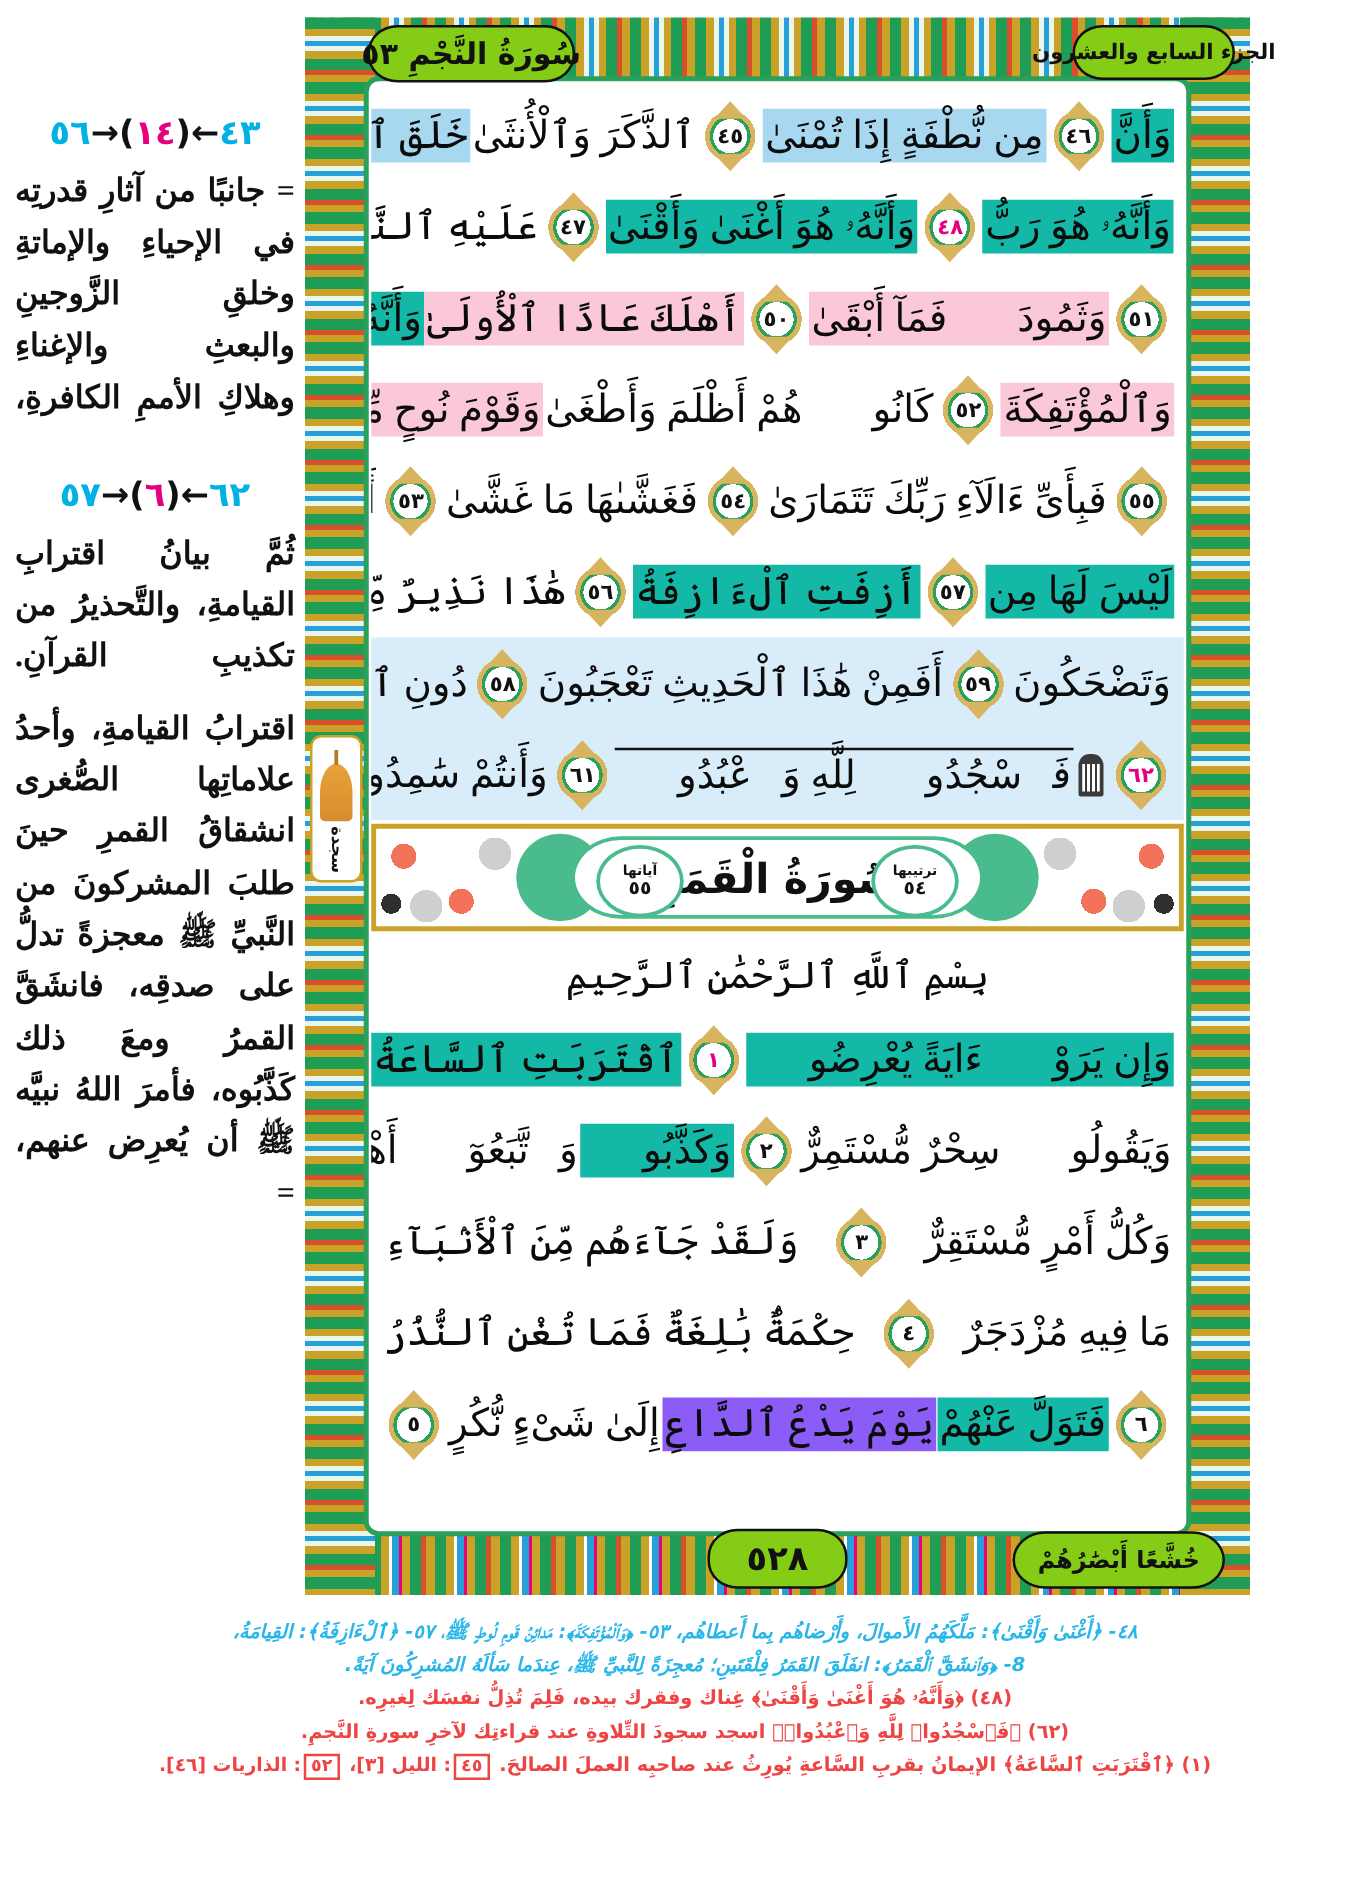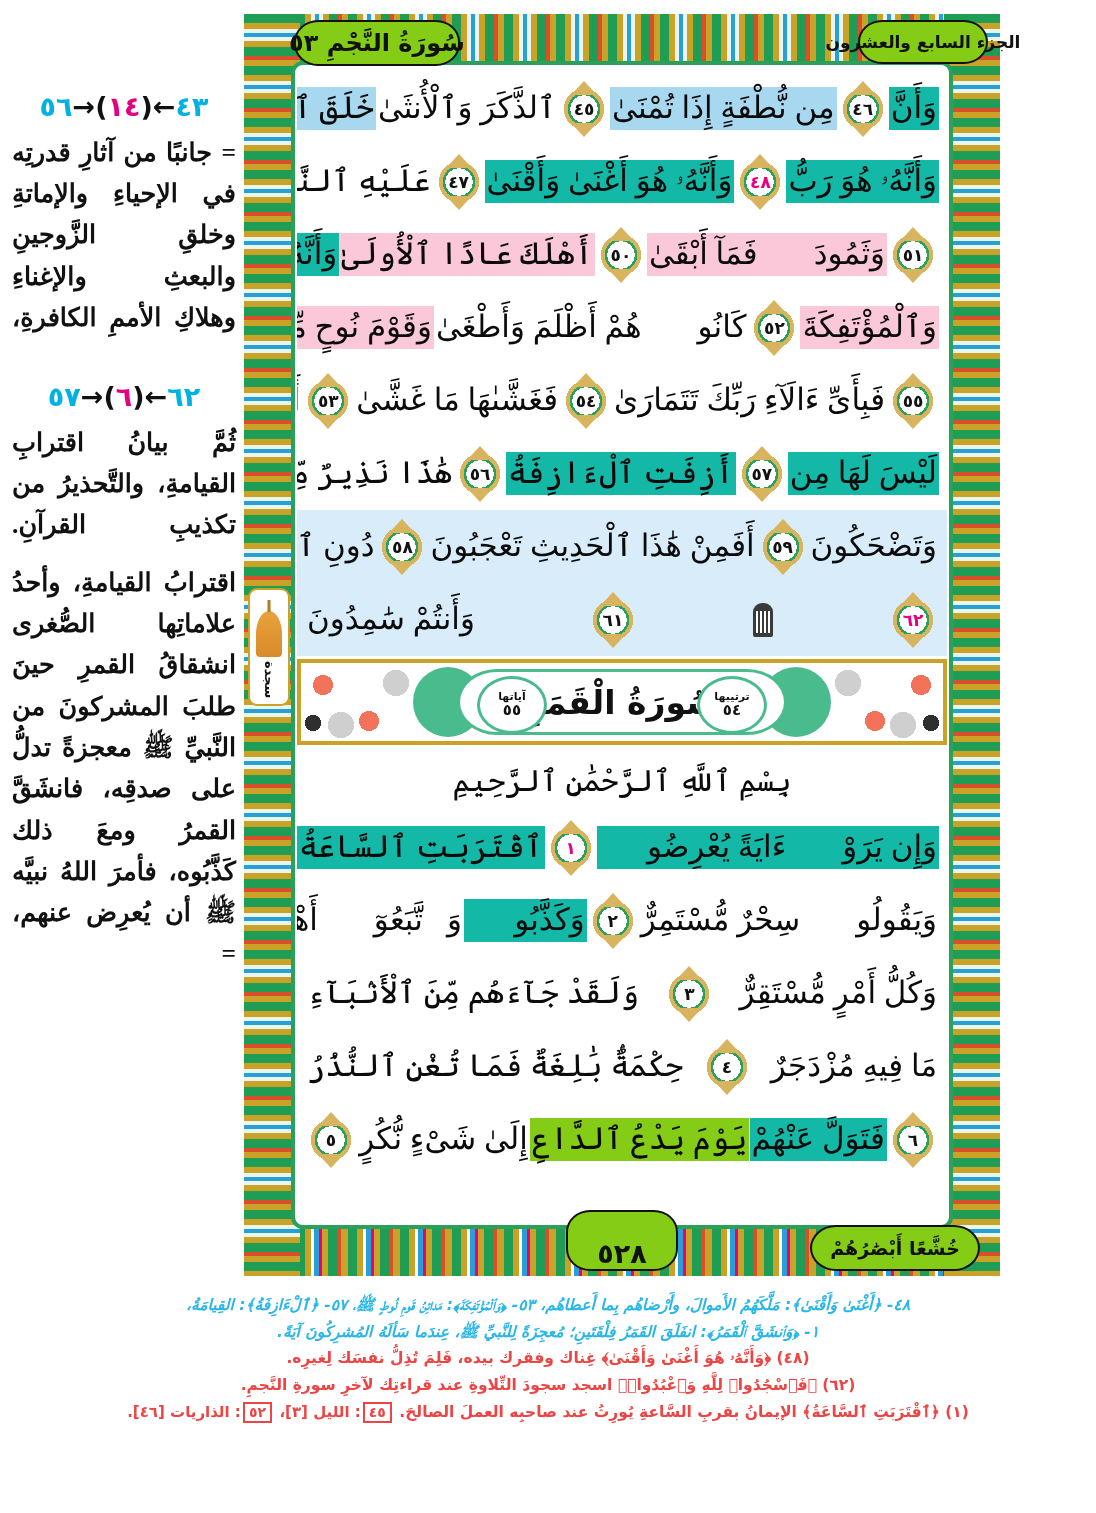--- a/index.html
+++ b/index.html
@@ -120,21 +120,21 @@
     position:absolute;
     background:#84cc16;
     border:2.5px solid #111;
     border-radius:24px/22px;
     display:flex; align-items:center; justify-content:center;
     z-index:6;
     white-space:nowrap;
   }
   #surah-cartouche { left:50px;  top:6px;  width:166px; height:46px; }
   #juz-cartouche   { right:12px; top:6px;  width:130px; height:44px; }
-  #page-cartouche  { left:50%; transform:translateX(-50%); bottom:5px; width:112px; height:61px;align-items:flex-end; }
+  #page-cartouche  { left:50%; transform:translateX(-50%); bottom:5px; width:112px; height:48px; }
   #catch-cartouche { right:20px; bottom:5px; width:170px; height:46px;
                      border-radius:26px/23px; }
   .cart-txt {
     font-family:"DejaVu Sans", sans-serif;
     font-weight:bold; color:#111;
   }
   #surah-cartouche .cart-txt { font-size:24px; }
   #juz-cartouche   .cart-txt { font-size:17px; }
   #page-cartouche  .cart-txt { font-size:27px; }
   #catch-cartouche .cart-txt { font-size:19px; }
@@ -158,21 +158,21 @@
     font-size:31px;
     color:#0b0b0b;
     white-space:nowrap;
     overflow:hidden;
   }
   .ayah-line.blue-band { background:#d9ecfa; }
   .seg { padding:2px 2px; line-height:1.25; }
   .hl-yellow { background:#14b8a6; }
   .hl-pink   { background:#fbc8da; }
   .hl-blue   { background:#a8d8f0; }
-  .hl-orange { background:#84cc16; }
+  .hl-orange { background:#8b5cf6; }
 
   
   .ayah-no {
     display:inline-flex; align-items:center; justify-content:center;
     width:46px; height:46px;
     flex:0 0 auto;
     margin:0 3px;
     position:relative;
     font-family:"DejaVu Sans", sans-serif;
     font-size:17px; font-weight:bold;
@@ -459,20 +459,21 @@
           <span class="ayah-no">
             <span>٥٨</span>
           </span>
           <span class="seg">دُونِ ٱللَّهِ كَاشِفَةٌ</span>
         </div>
         <div class="ayah-line blue-band">
           <span class="ayah-no pinknum">
             <span>٦٢</span>
           </span>
           <span class="sajdah-mark"></span>
+          <span class="seg overline">فَٱسْجُدُوا۟ لِلَّهِ وَٱعْبُدُوا۟</span>
           <span class="ayah-no">
             <span>٦١</span>
           </span>
           <span class="seg">وَأَنتُمْ سَٰمِدُونَ</span>
         </div>
       </div>
 
     <div id="surah-banner">
       <div class="banner-orn l"></div>
       <div class="banner-orn r"></div>
@@ -530,21 +531,21 @@
           <span class="seg">إِلَىٰ شَىْءٍ نُّكُرٍ</span>
           <span class="ayah-no">
             <span>٥</span>
           </span>
         </div>
       </div>
   </div>
 
   <div id="footnotes">
     <div class="fn-line fn-cyan">٤٨- ﴿أَغْنَىٰ وَأَقْنَىٰ﴾: مَلَّكَهُمُ الأَموالَ، وأَرْضاهُم بِما أَعطاهُم، ٥٣- ﴿وَٱلْمُؤْتَفِكَةَ﴾: مَدائِنُ قَومِ لُوطٍ ﷺ، ٥٧- ﴿ٱلْءَازِفَةُ﴾: القِيامَةُ،</div>
-    <div class="fn-line fn-cyan">١- ﴿وَٱنشَقَّ ٱلْقَمَرُ﴾: انفَلَقَ القَمَرُ فِلْقَتَينِ؛ مُعجِزَةً لِلنَّبيِّ ﷺ، عِندَما سَألَهُ المُشرِكُونَ آيَةً.</div>
+    <div class="fn-line fn-cyan">8- ﴿وَٱنشَقَّ ٱلْقَمَرُ﴾: انفَلَقَ القَمَرُ فِلْقَتَينِ؛ مُعجِزَةً لِلنَّبيِّ ﷺ، عِندَما سَألَهُ المُشرِكُونَ آيَةً.</div>
     <div class="fn-line fn-pink">(٤٨) ﴿وَأَنَّهُۥ هُوَ أَغْنَىٰ وَأَقْنَىٰ﴾ غِناك وفقرك بيده، فَلِمَ تُذِلُّ نفسَك لِغيرِه.</div>
     <div class="fn-line fn-pink">(٦٢) ﴿فَٱسْجُدُوا۟ لِلَّهِ وَٱعْبُدُوا۟﴾ اسجد سجودَ التِّلاوةِ عند قراءتِك لآخرِ سورةِ النَّجمِ.</div>
     <div class="fn-line fn-pink">
       <span>(١) ﴿ٱقْتَرَبَتِ ٱلسَّاعَةُ﴾ الإيمانُ بقربِ السَّاعةِ يُورِثُ عند صاحبِه العملَ الصالحَ.</span>
       <span class="fn-num-box">٤٥</span><span class="fn-brackets">: الليل [٣]،</span>
       <span class="fn-num-box">٥٢</span><span class="fn-brackets">: الذاريات [٤٦].</span>
     </div>
   </div>
 
 </div>

